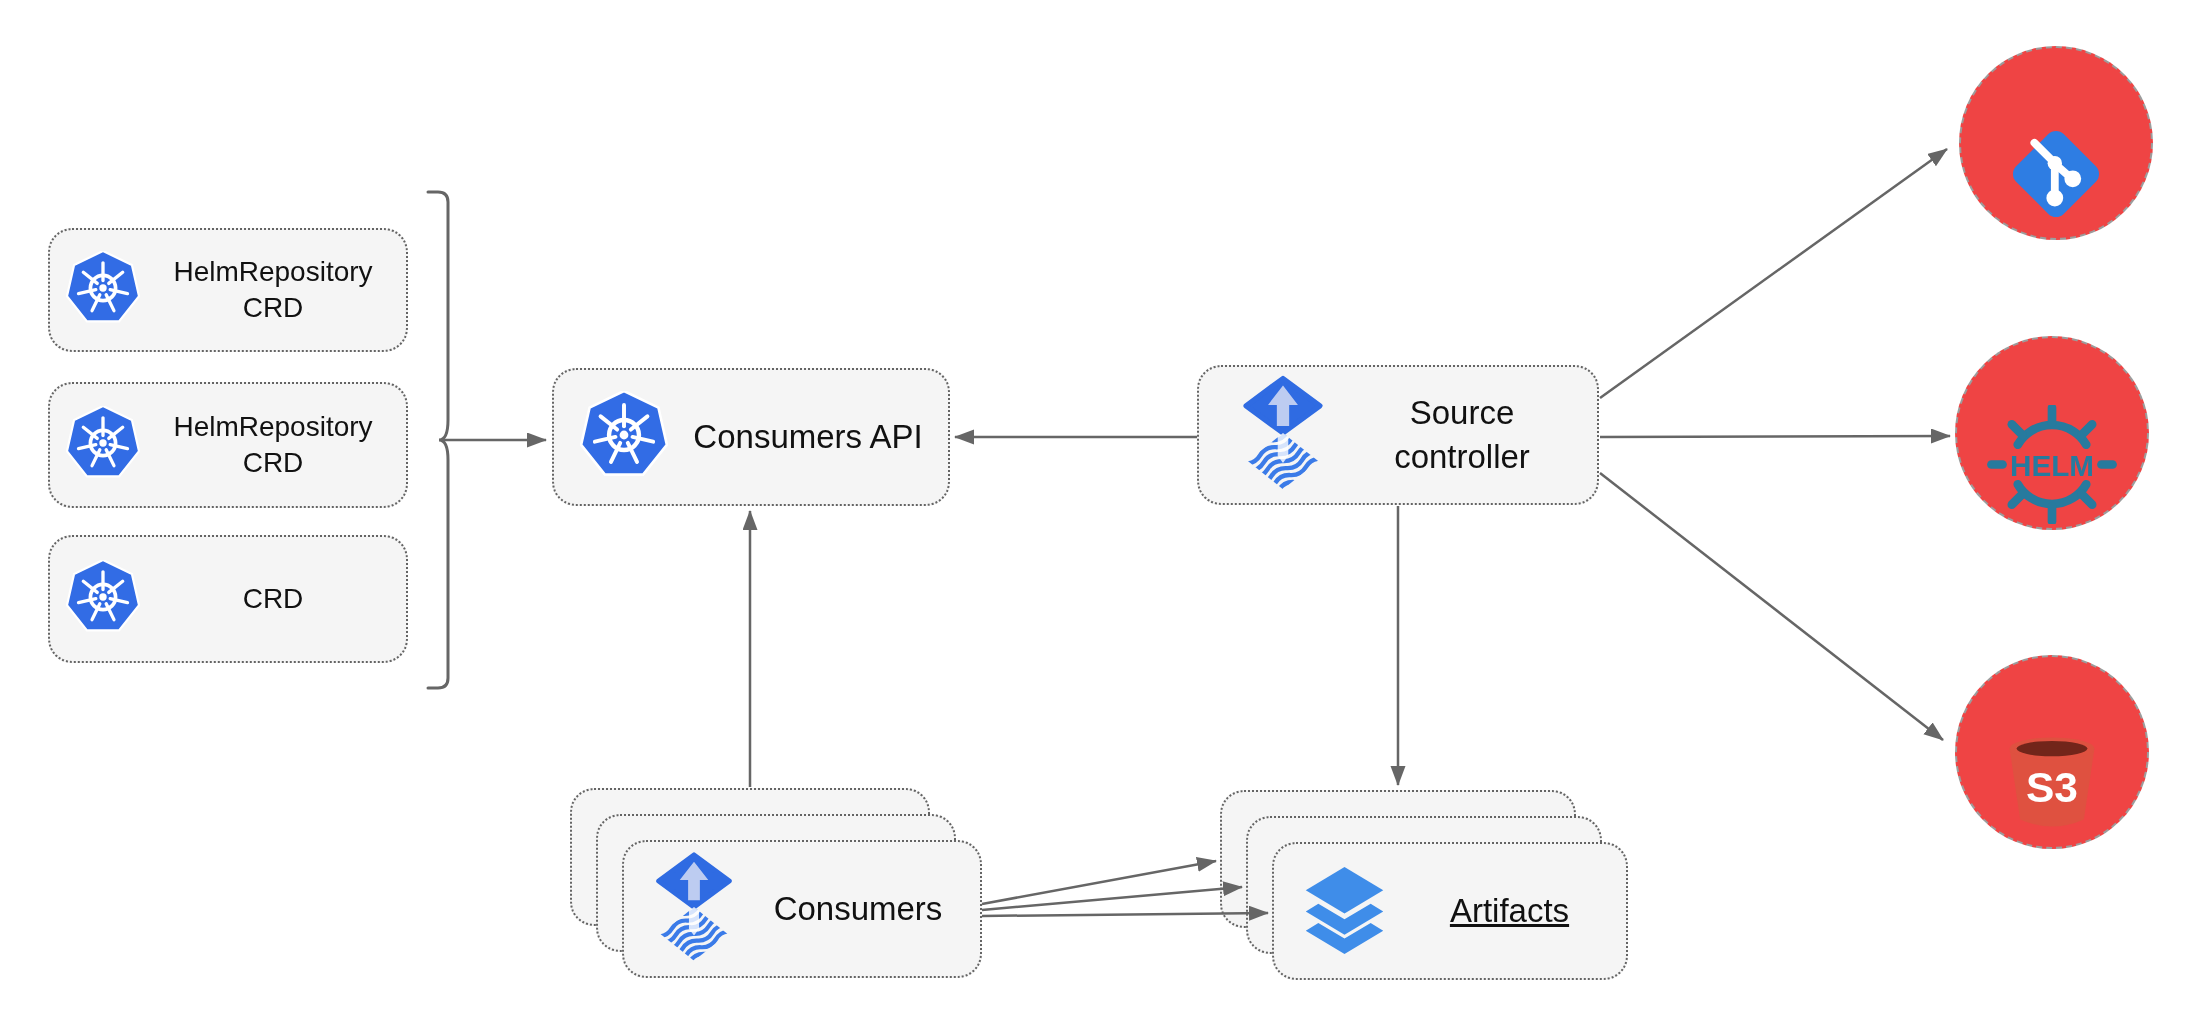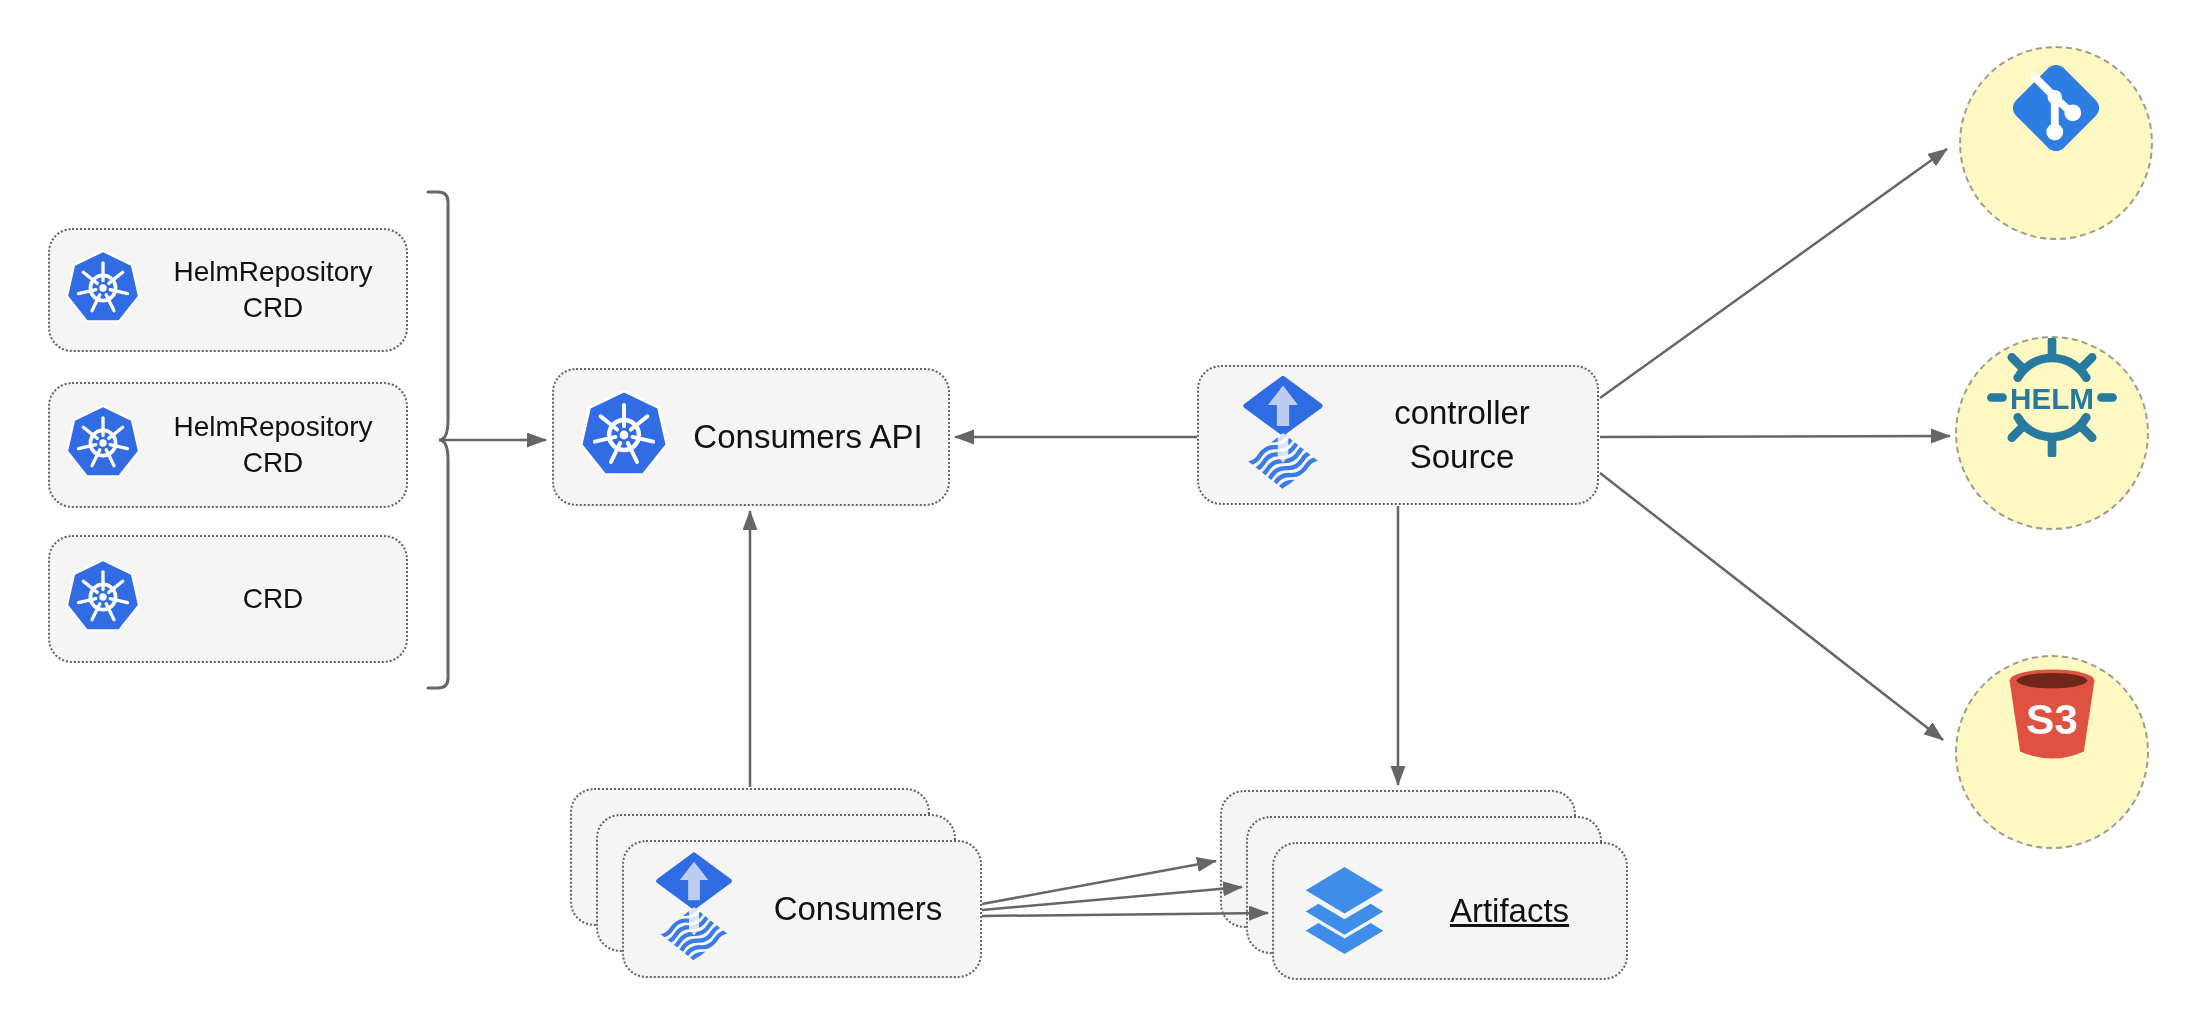--- a/index.html
+++ b/index.html
@@ -27,22 +27,22 @@
   #box-src{left:1197px;top:365px;width:402px;height:140px;}
   .cons-back{left:570px;top:788px;width:360px;height:138px;}
   .cons-mid{left:596px;top:814px;width:360px;height:138px;}
   #box-consumers{left:622px;top:840px;width:360px;height:138px;}
   .art-back{left:1220px;top:790px;width:356px;height:138px;}
   .art-mid{left:1246px;top:816px;width:356px;height:138px;}
   #box-artifacts{left:1272px;top:842px;width:356px;height:138px;text-decoration:underline;}
   
   .circle{
     position:absolute;width:194px;height:194px;border-radius:50%;
-    background:#fef9c3;border:2px dashed #9C9C9C;box-sizing:border-box;
-    display:flex;align-items:flex-start;justify-content:center;
+    background:#ef4444;border:2px dashed #9C9C9C;box-sizing:border-box;
+    display:flex;align-items:flex-end;justify-content:center;
   }
   #circle-git{left:1959px;top:46px;}
   #circle-helm{left:1955px;top:336px;}
   #circle-s3{left:1955px;top:655px;}
   
   .ic-crd{margin-left:16px;flex:0 0 auto;}
   .ic-k8s-api{margin-left:26px;flex:0 0 auto;}
   .ic-src{margin-left:40px;flex:0 0 auto;}
   .ic-cons{margin-left:28px;flex:0 0 auto;}
   .ic-art{margin-left:22px;flex:0 0 auto;}
@@ -165,22 +165,22 @@
             <path d="M-10,98 q10,-6 20,0 t20,0 t20,0 t20,0 t20,0 t20,0"></path>
             <path d="M-10,107 q10,-6 20,0 t20,0 t20,0 t20,0 t20,0 t20,0"></path>
             <path d="M-10,116 q10,-6 20,0 t20,0 t20,0 t20,0 t20,0 t20,0"></path>
             <path d="M-10,125 q10,-6 20,0 t20,0 t20,0 t20,0 t20,0 t20,0"></path>
           </g>
           <polygon points="44,64 56,64 56,92 50,100 44,92" fill="#FFFFFF" opacity="0.8"></polygon>
         </g>
       </svg>
     </span>
     <div class="label lbl-lg">
+      <span>Source</span>
       <span>controller</span>
-      <span>Source</span>
     </div>
   </div>
 
   <div class="ghost cons-back"></div>
   <div class="ghost cons-mid"></div>
   <div class="node" id="box-consumers">
     <span class="ic-cons">
       <svg width="84" height="112" viewBox="0 0 100 132">
         <path d="M50 4 L92 35 L50 66 L8 35 Z" fill="#2F6BE2" stroke="#2F6BE2" stroke-width="6" stroke-linejoin="round"></path>
         <polygon points="50,12 67,34 57,34 57,58 43,58 43,34 33,34" fill="#BDCCF1"></polygon>

